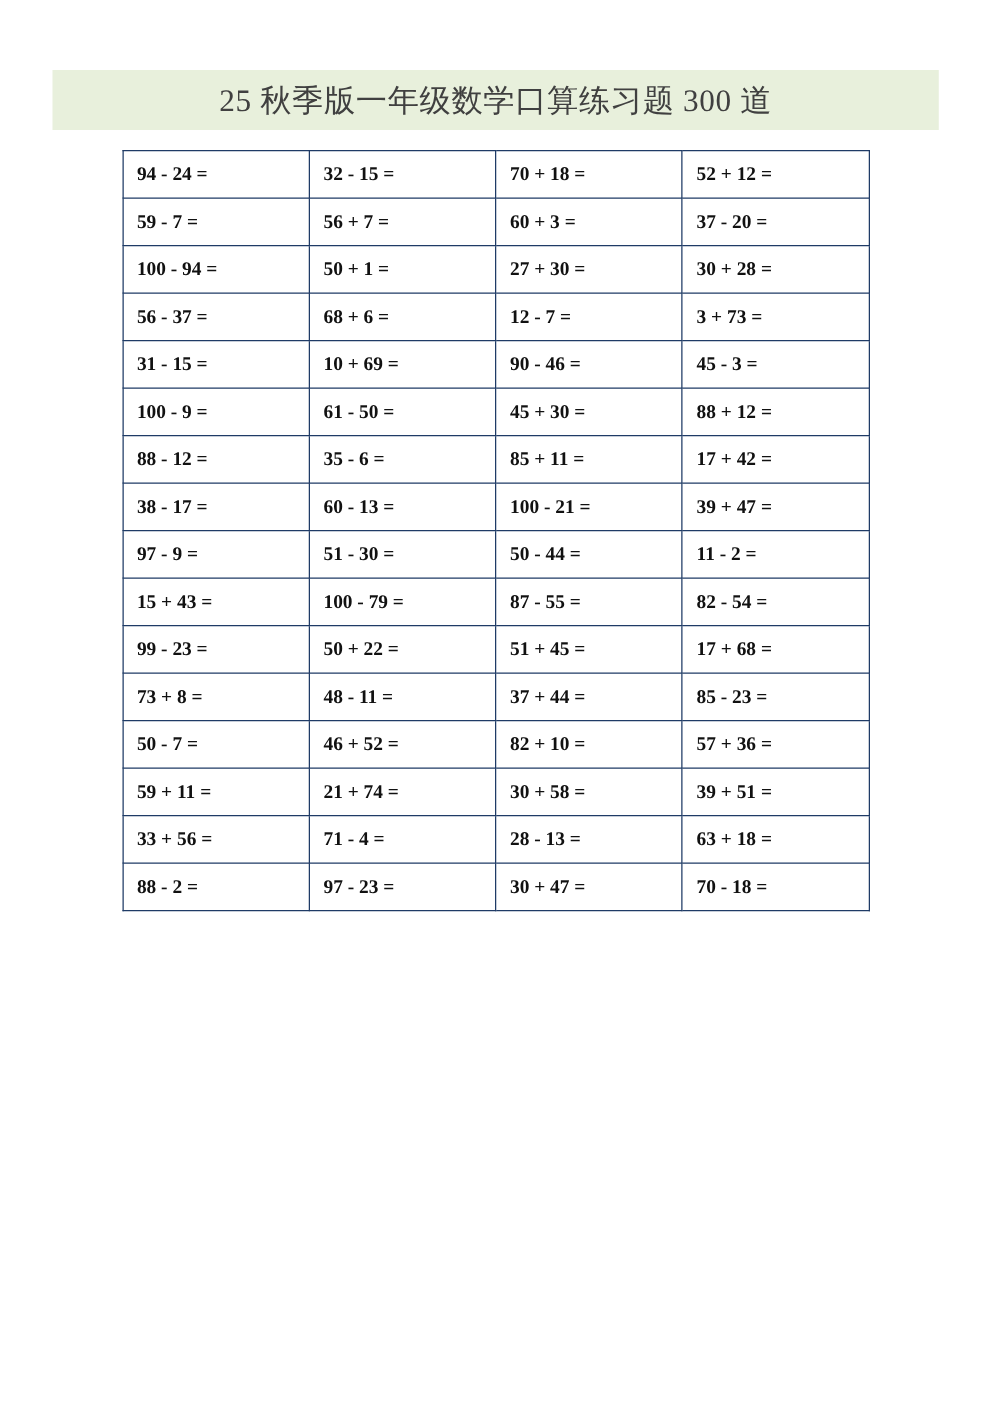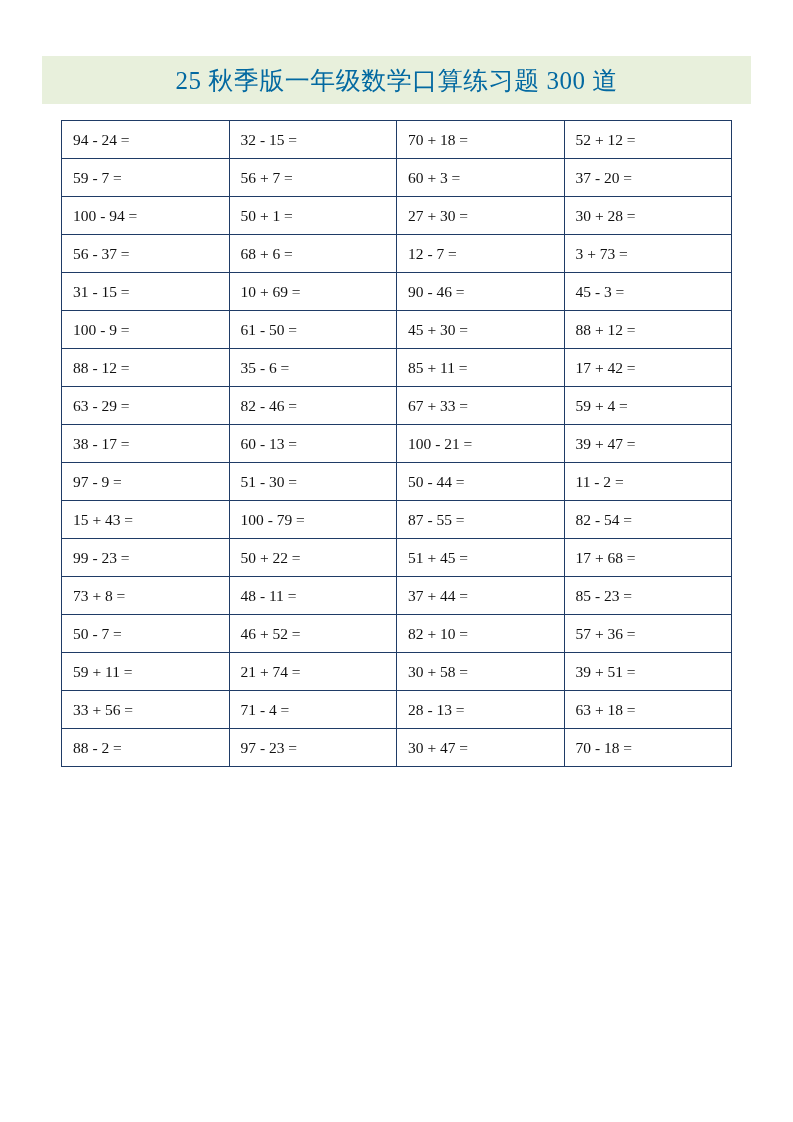--- a/index.html
+++ b/index.html
@@ -22,31 +22,32 @@
   }
   .title-bar {
     height: 48px;
     background: #e8f0dc;
     display: flex;
     align-items: center;
     justify-content: center;
     margin: 0 2px 7px 2px;
   }
   .title-text {
-    color: #0369a1;
+    color: #404040;
     font-size: 25px;
     font-family: "Liberation Serif", serif;
     letter-spacing: 0.5px;
     white-space: nowrap;
   }
   table.worksheet {
     border-collapse: collapse;
-    width: 671px;
+    width: 598px;
     table-layout: fixed;
     margin: 16px auto;
+    font-weight: bold;
   }
   table.worksheet td {
     border: 1px solid #1f3b66;
     height: 37px;
     padding: 0 0 0 11px;
     font-size: 15.5px;
     font-family: "Liberation Serif", serif;
     color: #111111;
     vertical-align: middle;
     white-space: nowrap;
@@ -100,26 +101,20 @@
         <td>45 + 30 =</td>
         <td>88 + 12 =</td>
       </tr>
       <tr>
         <td>88 - 12 =</td>
         <td>35 - 6 =</td>
         <td>85 + 11 =</td>
         <td>17 + 42 =</td>
       </tr>
       <tr>
-        <td>63 - 29 =</td>
-        <td>82 - 46 =</td>
-        <td>67 + 33 =</td>
-        <td>59 + 4 =</td>
-      </tr>
-      <tr>
         <td>38 - 17 =</td>
         <td>60 - 13 =</td>
         <td>100 - 21 =</td>
         <td>39 + 47 =</td>
       </tr>
       <tr>
         <td>97 - 9 =</td>
         <td>51 - 30 =</td>
         <td>50 - 44 =</td>
         <td>11 - 2 =</td>

